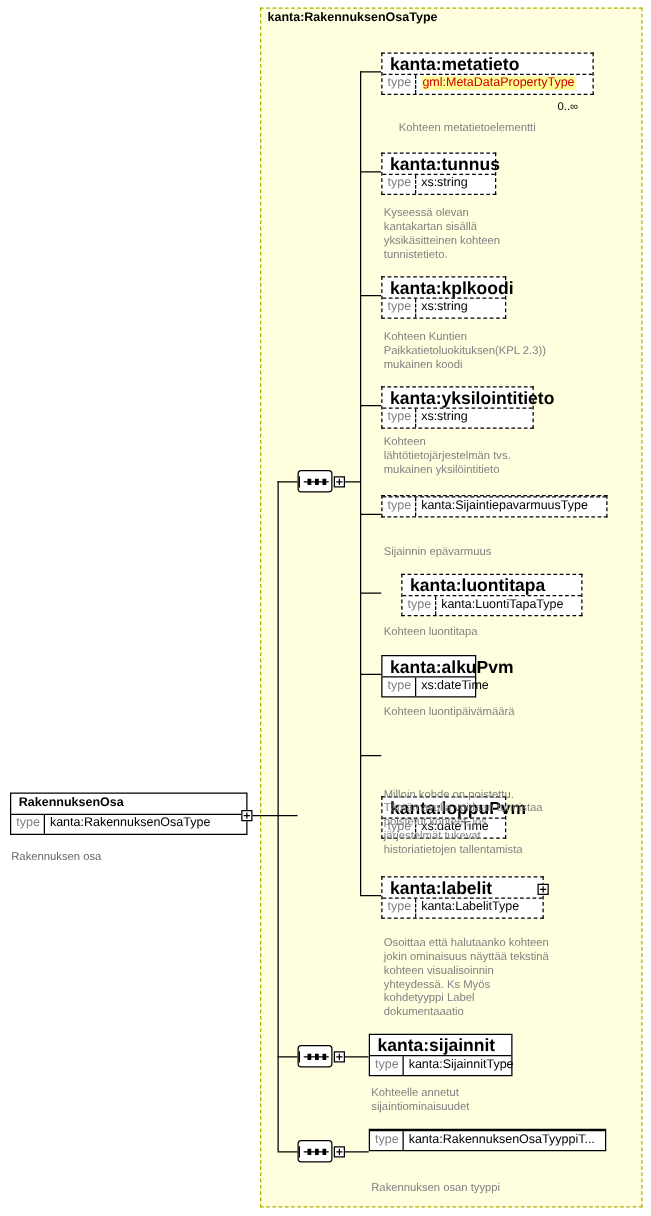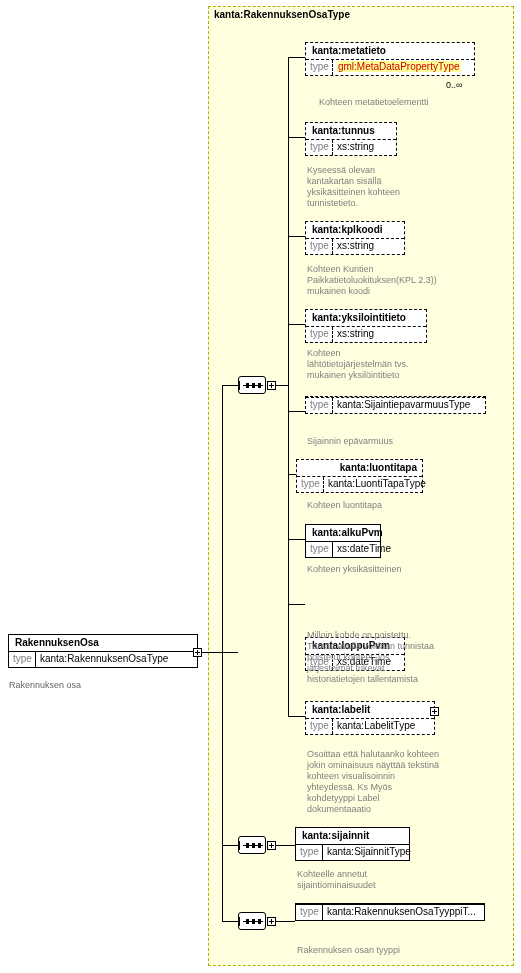--- a/index.html
+++ b/index.html
@@ -39,21 +39,21 @@
 
   
   .el-box {
     position: absolute;
     box-sizing: border-box;
     background: #ffffff;
   }
   .el-name {
     box-sizing: border-box;
     padding: 2px 5px 2px 6px;
-    font-size: 10px;
+    font-size: 14px;
     font-weight: bold;
     white-space: nowrap;
     line-height: 12px;
   }
   .el-type-row {
     box-sizing: border-box;
     display: flex;
     align-items: stretch;
     border-top: 1px solid #000000;
     line-height: 12px;
@@ -278,37 +278,37 @@
 <div class="caption" style="left:307px; top:348px; width:110px;">Kohteen lähtötietojärjestelmän  tvs. mukainen yksilöintitieto</div>
 
 <div class="child-box optional" style="left:305px; top:396px; width:181px;">
   <div class="el-type-row">
     <div class="el-type-label">type</div>
     <div class="el-type-value">kanta:SijaintiepavarmuusType</div>
   </div>
 </div>
 <div class="caption" style="left:307px; top:436px; width:180px;">Sijainnin epävarmuus</div>
 
-<div class="child-box optional" style="left:296px; top:459px; width:127px;text-align:right;">
+<div class="child-box optional" style="left:321px; top:459px; width:145px;">
   <div class="el-name">kanta:luontitapa</div>
   <div class="el-type-row">
     <div class="el-type-label">type</div>
     <div class="el-type-value">kanta:LuontiTapaType</div>
   </div>
 </div>
 <div class="caption" style="left:307px; top:500px; width:180px;">Kohteen luontitapa</div>
 
 <div class="child-box required" style="left:305px; top:524px; width:76px;">
   <div class="el-name">kanta:alkuPvm</div>
   <div class="el-type-row">
     <div class="el-type-label">type</div>
     <div class="el-type-value">xs:dateTime</div>
   </div>
 </div>
-<div class="caption" style="left:307px; top:564px; width:180px;">Kohteen yksikäsitteinen</div>
+<div class="caption" style="left:307px; top:564px; width:180px;">Kohteen luontipäivämäärä</div>
 
 <div class="child-box optional" style="left:305px; top:589px; width:100px;margin-top:48px;">
   <div class="el-name">kanta:loppuPvm</div>
   <div class="el-type-row">
     <div class="el-type-label">type</div>
     <div class="el-type-value">xs:dateTime</div>
   </div>
 </div>
 <div class="caption" style="left:307px; top:630px; width:130px;">Milloin kohde on poistettu. Tämän avulla voidaan tunnistaa poistetut kohteet, jos järjestelmät tukevat historiatietojen tallentamista</div>
 

